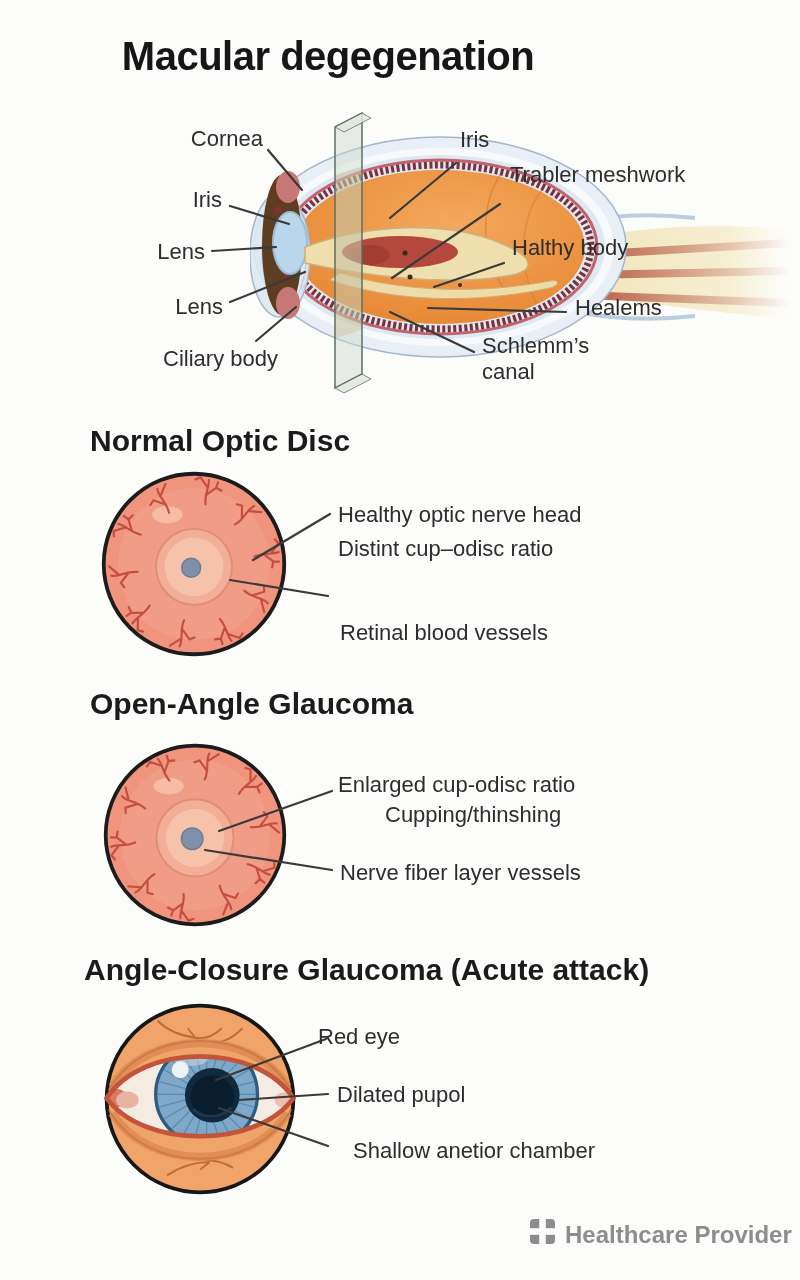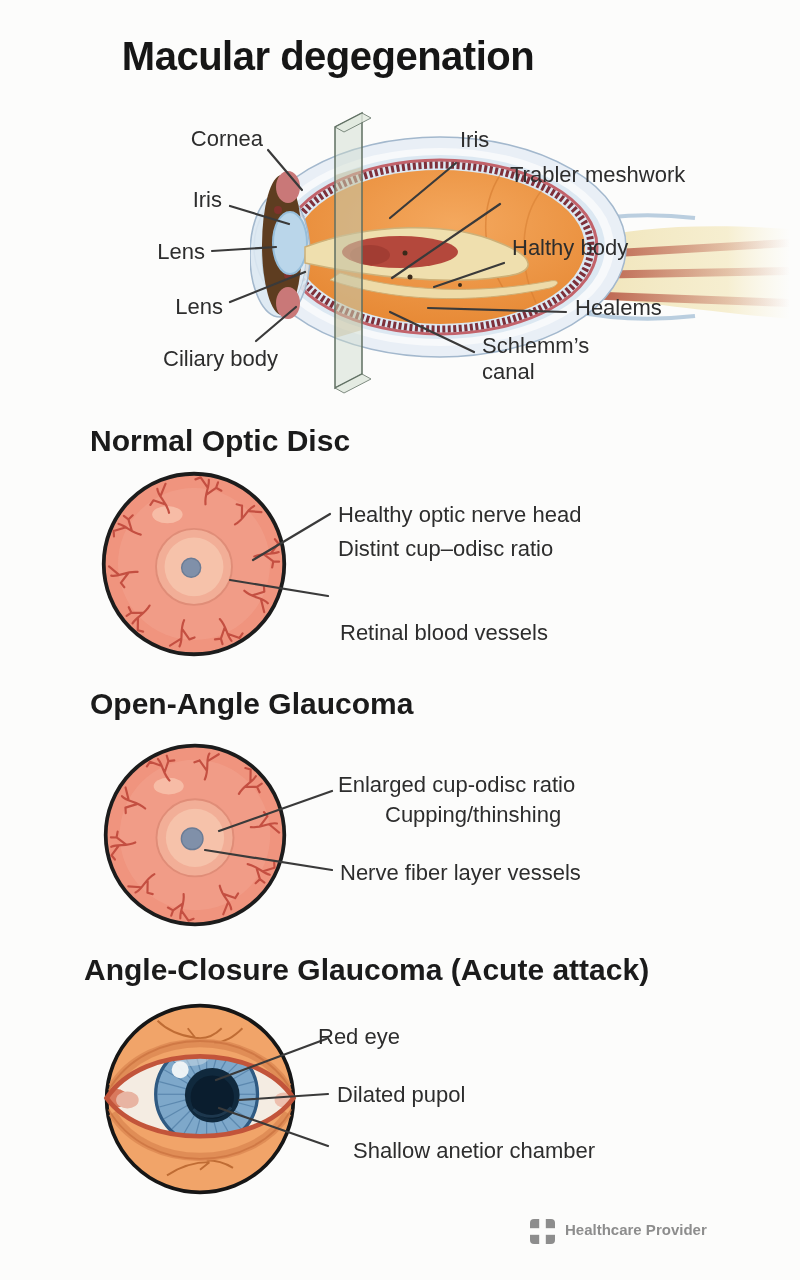--- a/index.html
+++ b/index.html
@@ -24,21 +24,21 @@
     white-space:nowrap; line-height:1.18;
   }
   .lbl.right-al { text-align:center; }
   .two-line { white-space:pre-line; }
   .illus { position:absolute; }
   svg.overlay {
     position:absolute; left:0; top:0; pointer-events:none;
   }
   .footer-text {
     position:absolute; left:565px; top:1221px;
-    font-size:15px; font-weight:bold; color:#8d8d8d;
+    font-size:24px; font-weight:bold; color:#8d8d8d;
     white-space:nowrap;
   }
   .footer-logo { position:absolute; left:529px; top:1218px; }
 </style>
 </head>
 <body>
 
 <div class="title">Macular degegenation</div>
 
 <svg class="illus" style="left:250px; top:105px;" width="540" height="300" viewBox="0 0 540 300">

